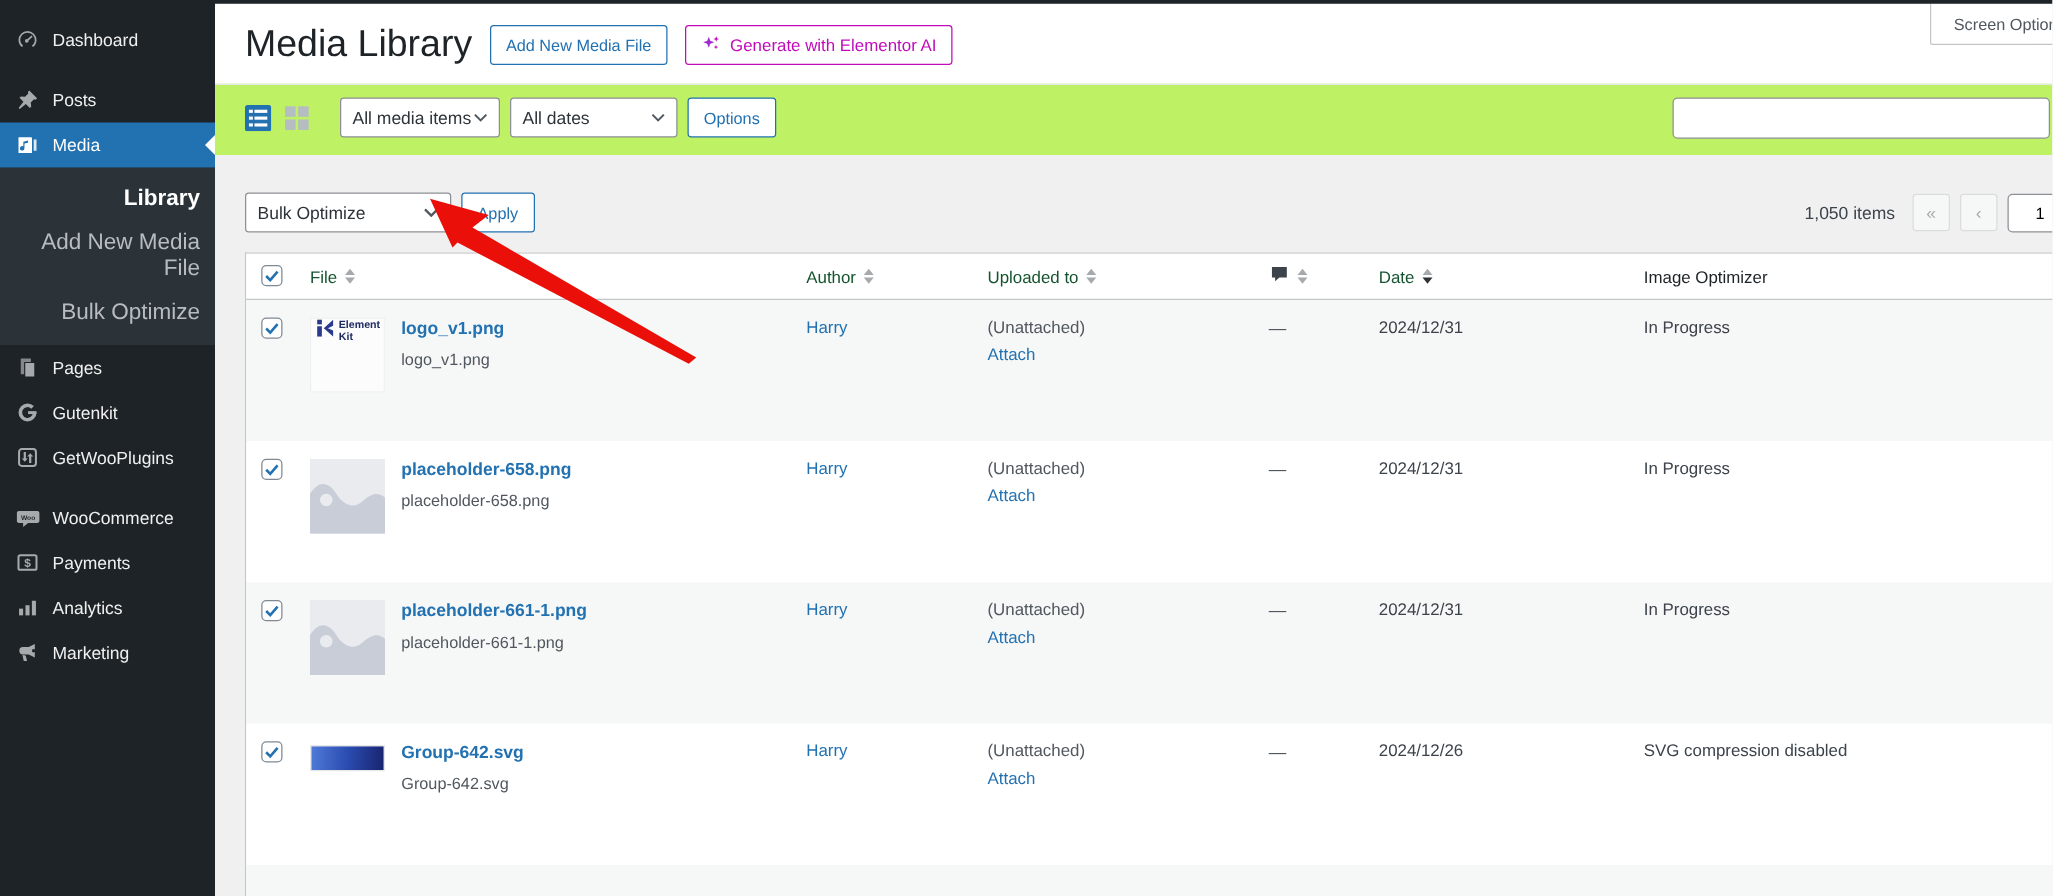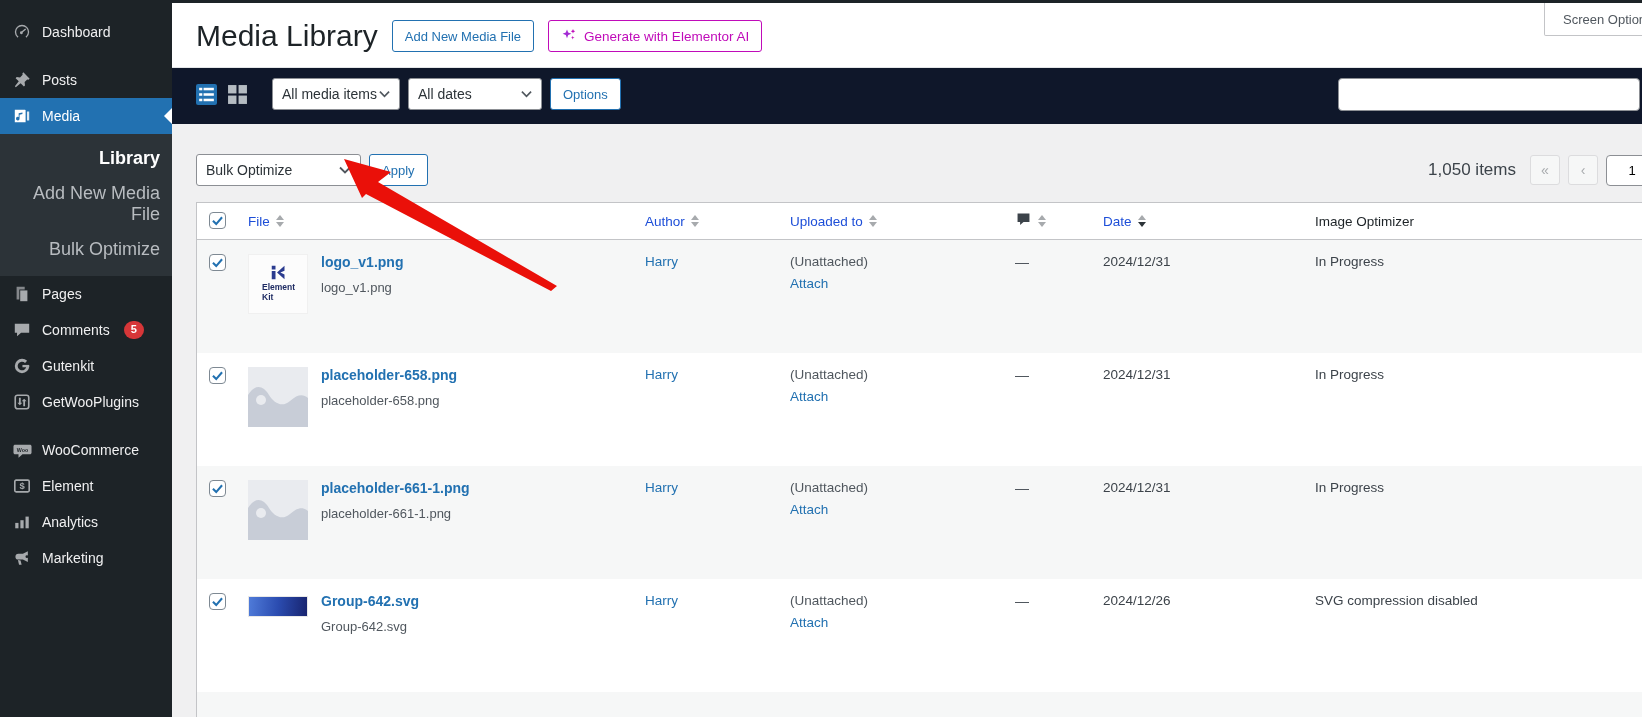--- a/index.html
+++ b/index.html
@@ -24,58 +24,58 @@
   
   .content { position:absolute; left:172px; top:3px; right:0; bottom:0; overflow:hidden; background:#f0f0f1; }
   .white-top { background:#fff; }
   .page-header { display:flex; align-items:center; gap:14px; padding:16px 0 14px 24px; }
   .page-title { font-size:30px; font-weight:400; color:#1d2327; }
   .btn { background:#fff; border-radius:3px; font-size:13px; height:32px; padding:0 12px; cursor:pointer; font-family:inherit; display:inline-flex; align-items:center; gap:7px; }
   .btn.blue { color:#2271b1; border:1px solid #2271b1; }
   .btn.ai { color:#c00bb9; border:1px solid #c00bb9; font-size:13.5px; }
   .screen-options { position:absolute; top:0; left:1372px; width:200px; height:33px; background:#fff; border:1px solid #c3c4c7; border-top:none; color:#50575e; font-size:13px; text-align:left; padding:0 0 0 18px; font-family:inherit; cursor:pointer; z-index:10; border-radius:0 0 2px 2px; }
 
-  .filter-bar { position:relative; border-top:1px solid #e4e6e8; padding:10px 0 14px 24px; display:flex; align-items:center; gap:8px; background:#0f172a; }
+  .filter-bar { position:relative; border-top:1px solid #e4e6e8; padding:10px 0 14px 24px; display:flex; align-items:center; gap:8px; background:#bef264; }
   .view-icon { display:inline-flex; cursor:pointer; }
   .view-icon + .view-icon { margin-right:16px; margin-left:2px; }
   .select { height:32px; border:1px solid #8c8f94; border-radius:3px; background:#fff; display:inline-flex; align-items:center; justify-content:space-between; padding:0 9px 0 9px; color:#2c3338; font-size:14px; cursor:pointer; }
   .search-input { position:absolute; right:2px; top:10px; width:302px; height:33px; border:1px solid #8c8f94; border-radius:4px; background:#fff; font-family:inherit; font-size:13px; padding:0 8px; }
 
   .bulk-bar { display:flex; justify-content:space-between; align-items:center; padding:30px 0 16px 24px; }
   .bulk-left { display:flex; align-items:center; gap:8px; }
   .pagination { display:flex; align-items:center; gap:8px; margin-right:-16px; }
-  .pagination .count { color:#3c434a; font-size:17px; margin-right:6px; }
+  .pagination .count { color:#3c434a; font-size:14px; margin-right:6px; }
   .page-btn { width:30px; height:30px; background:#f6f7f7; border:1px solid #dcdcde; border-radius:3px; color:#a7aaad; font-size:14px; cursor:default; font-family:inherit; }
   .page-input { width:52px; height:31px; border:1px solid #8c8f94; border-radius:4px; text-align:center; font-family:inherit; font-size:13px; background:#fff; }
 
   
   .table { margin:0 -12px 0 24px; background:#fff; border-top:1px solid #c3c4c7; border-left:1px solid #c3c4c7; border-bottom:1px solid #c3c4c7; }
   .thead { display:flex; align-items:center; height:37px; border-bottom:1px solid #c3c4c7; background:#fff; }
   .trow { display:flex; min-height:113px; background:#fff; }
   .trow.striped { background:#f6f7f7; }
   .trow.stub { min-height:31px; }
   .col { flex:none; padding-top:14px; }
   .thead .col { padding-top:0; }
   .col-cb { width:51px; padding-left:12px; }
   .col-file { width:397px; display:flex; gap:13px; }
   .col-author { width:145px; }
   .col-uploaded { width:225px; }
   .col-comments { width:88px; }
   .col-date { width:212px; }
   .col-opt { flex:1 1 auto; }
-  .sort { display:inline-flex; align-items:center; gap:6px; color:#1d4ed8; text-decoration:none; cursor:pointer; font-size:13.5px; }
+  .sort { display:inline-flex; align-items:center; gap:6px; color:#14532d; text-decoration:none; cursor:pointer; font-size:13.5px; }
   .th-plain { color:#1d2327; font-size:13.5px; }
   .sorter { display:inline-flex; flex-direction:column; align-items:center; }
   .tri { width:0; height:0; border-left:4px solid transparent; border-right:4px solid transparent; }
   .tri.up { border-bottom:5px solid #a7aaad; }
   .tri.down { border-top:5px solid #a7aaad; margin-top:2px; }
   .tri.dark { border-top-color:#2c3338; }
   .cb { width:17px; height:17px; border:1px solid #7e8993; border-radius:4px; background:#fff; display:inline-flex; align-items:center; justify-content:center; cursor:pointer; }
   .thumb { width:60px; height:60px; flex:none; }
-  .thumb.ek { background:#fcfcfc; border:1px solid #f0f0f0; display:flex; align-items:center; justify-content:center; gap:3px; cursor:pointer;flex-direction:column; }
+  .thumb.ek { background:#fcfcfc; border:1px solid #f0f0f0; display:flex; align-items:flex-start; justify-content:center; gap:3px; cursor:pointer; }
   .ek-label { font-size:8.5px; font-weight:bold; color:#1e2b63; line-height:1.15; width:32px; }
   .thumb.grad { height:21px; margin-top:3px; background:linear-gradient(95deg,#4f7bd9 0%,#2b4cb0 50%,#18246f 100%); border:1px solid #e8e8e8; cursor:pointer; }
   .ftitle { font-size:14px; font-weight:bold; color:#2271b1; text-decoration:none; cursor:pointer; display:block; }
   .fname { color:#50575e; margin-top:10px; font-size:13px; }
   .alink { color:#2271b1; text-decoration:none; cursor:pointer; font-size:13.5px; }
   .unatt { color:#50575e; display:block; font-size:13.5px; }
   .attach { display:inline-block; margin-top:7px; }
   .dashcell { color:#50575e; font-size:14px; }
   .celltext { color:#3c434a; font-size:13.5px; }
 
@@ -124,29 +124,20 @@
         <svg viewBox="0 0 20 20" width="18" height="18">
           <path fill="currentColor" d="M4 2h9v3H7v11H4z" opacity=".75"></path>
           <path fill="currentColor" d="M8 6h8v12H8z"></path>
         </svg>
       </span>
       <span>Pages</span>
     </div>
     <div class="menu-item">
       <span class="micon">
         <svg viewBox="0 0 20 20" width="18" height="18">
-          <path fill="currentColor" d="M2 3h16v10H9l-4.5 4v-4H2z"></path>
-        </svg>
-      </span>
-      <span>Comments</span>
-      <span class="badge">5</span>
-    </div>
-    <div class="menu-item">
-      <span class="micon">
-        <svg viewBox="0 0 20 20" width="18" height="18">
           <path fill="currentColor" d="M10 2a8 8 0 1 0 8 8h-3.2a4.8 4.8 0 1 1-1.4-3.4l2.3-2.3A8 8 0 0 0 10 2z"></path>
           <rect x="10.5" y="8.8" width="7.5" height="2.6" fill="currentColor"></rect>
         </svg>
       </span>
       <span>Gutenkit</span>
     </div>
     <div class="menu-item">
       <span class="micon">
         <svg viewBox="0 0 20 20" width="18" height="18">
           <rect x="2.5" y="2.5" width="15" height="15" rx="2.5" fill="none" stroke="currentColor" stroke-width="1.8"></rect>
@@ -166,21 +157,21 @@
       </span>
       <span>WooCommerce</span>
     </div>
     <div class="menu-item">
       <span class="micon">
         <svg viewBox="0 0 20 20" width="18" height="18">
           <rect x="2" y="3.5" width="16" height="13" rx="1.5" fill="none" stroke="currentColor" stroke-width="1.8"></rect>
           <text x="10" y="13.8" font-size="10.5" font-weight="bold" fill="currentColor" text-anchor="middle" font-family="Liberation Sans, sans-serif">$</text>
         </svg>
       </span>
-      <span>Element</span>
+      <span>Payments</span>
     </div>
     <div class="menu-item">
       <span class="micon">
         <svg viewBox="0 0 20 20" width="18" height="18">
           <rect x="2.5" y="11" width="3.6" height="6" fill="currentColor"></rect>
           <rect x="8.2" y="8" width="3.6" height="9" fill="currentColor"></rect>
           <rect x="13.9" y="4" width="3.6" height="13" fill="currentColor"></rect>
         </svg>
       </span>
       <span>Analytics</span>

